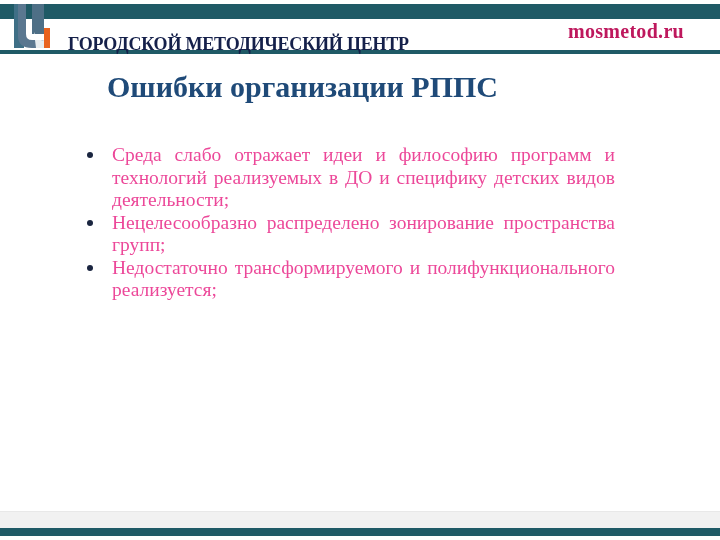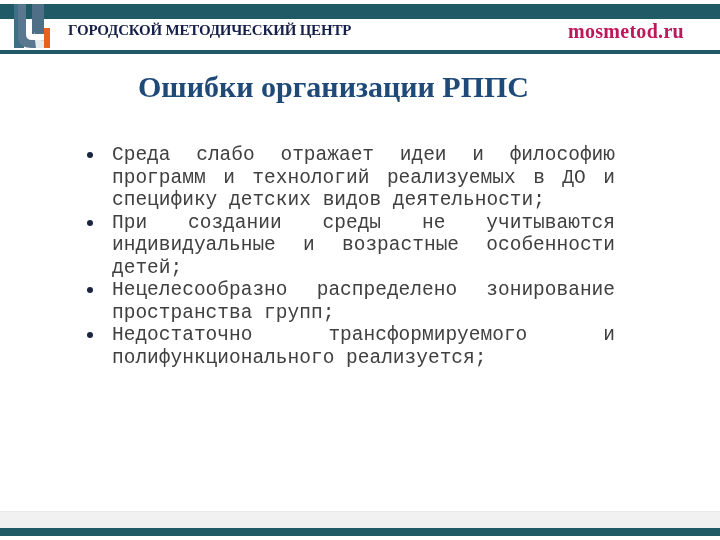--- a/index.html
+++ b/index.html
@@ -6,38 +6,38 @@
   body {
     width: 720px; height: 540px; overflow: hidden; background: #ffffff;
     position: relative;
     font-family: "Liberation Serif", "DejaVu Serif", serif;
   }
   .band { position: absolute; left: 0; width: 720px; background: #1f5a66; }
   .band-top { top: 4px; height: 15px; }
   .band-mid { top: 50px; height: 4px; }
   .logo { position: absolute; left: 14px; top: 2px; width: 46px; height: 48px; }
   .header-title {
-    position: absolute; left: 68px; top: 22px;
-    font-size: 15px; font-weight: bold; color: #15204a; letter-spacing: -0.2px;
+    position: absolute; left: 68px; top: 34px;
+    font-size: 18px; font-weight: bold; color: #15204a; letter-spacing: -0.2px;
     white-space: nowrap;
   }
   .site {
     position: absolute; right: 36px; top: 20px;
     font-size: 20px; font-weight: bold; color: #be185d; letter-spacing: 0.3px;
   }
   .slide-title {
     position: absolute; left: 0; width: 605px; top: 70px; text-align: center;
-    font-size: 30px; font-weight: bold; color: #1f4a78; margin-left: 31px;
+    font-size: 30px; font-weight: bold; color: #1f4a78;
   }
   .content { position: absolute; left: 87px; top: 144px; width: 528px; }
   ul.bullets { list-style: none; margin: 0; padding: 0; }
   ul.bullets li {
     position: relative; padding-left: 25px;
-    font-size: 19.5px; line-height: 22.5px; color: #404040;
-    text-align: justify; text-align-last: left; font-family: Liberation Mono, monospace;
+    font-size: 19.5px; line-height: 22.5px; color: #ec4899;
+    text-align: justify; text-align-last: left;
   }
   ul.bullets li .bullet {
     position: absolute; left: 0; top: 8px;
     width: 6px; height: 6px; border-radius: 50%; background: #1a2540;
   }
   .footer-light { position: absolute; left: 0; top: 511px; width: 720px; height: 18px; background: #f1f1f1; border-top: 1px solid #e8e8e8; }
   .footer-band { position: absolute; left: 0; top: 528px; width: 720px; height: 8px; background: #1f5a66; }
 </style>
 </head>
 <body>
@@ -59,24 +59,20 @@
 <div class="slide-title">Ошибки организации РППС</div>
 
 <div class="content">
   <ul class="bullets">
     <li>
       <span class="bullet"></span>
       <span>Среда слабо отражает идеи и философию программ и технологий реализуемых в ДО и специфику детских видов деятельности;</span>
     </li>
     <li>
       <span class="bullet"></span>
-      <span>При создании среды не учитываются индивидуальные и возрастные  особенности детей;</span>
-    </li>
-    <li>
-      <span class="bullet"></span>
       <span>Нецелесообразно распределено зонирование пространства групп;</span>
     </li>
     <li>
       <span class="bullet"></span>
       <span>Недостаточно трансформируемого и полифункционального реализуется;</span>
     </li>
   </ul>
 </div>
 
 <div class="footer-light"></div>

